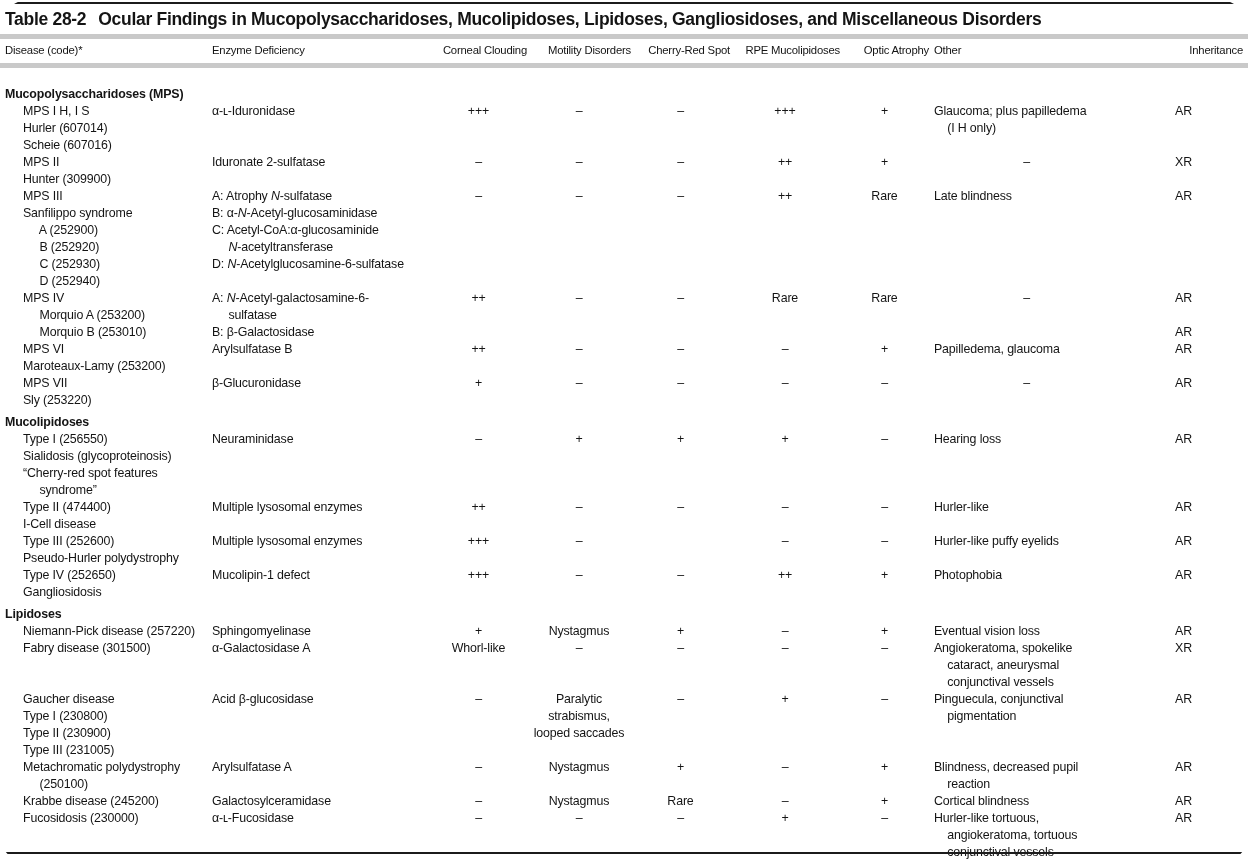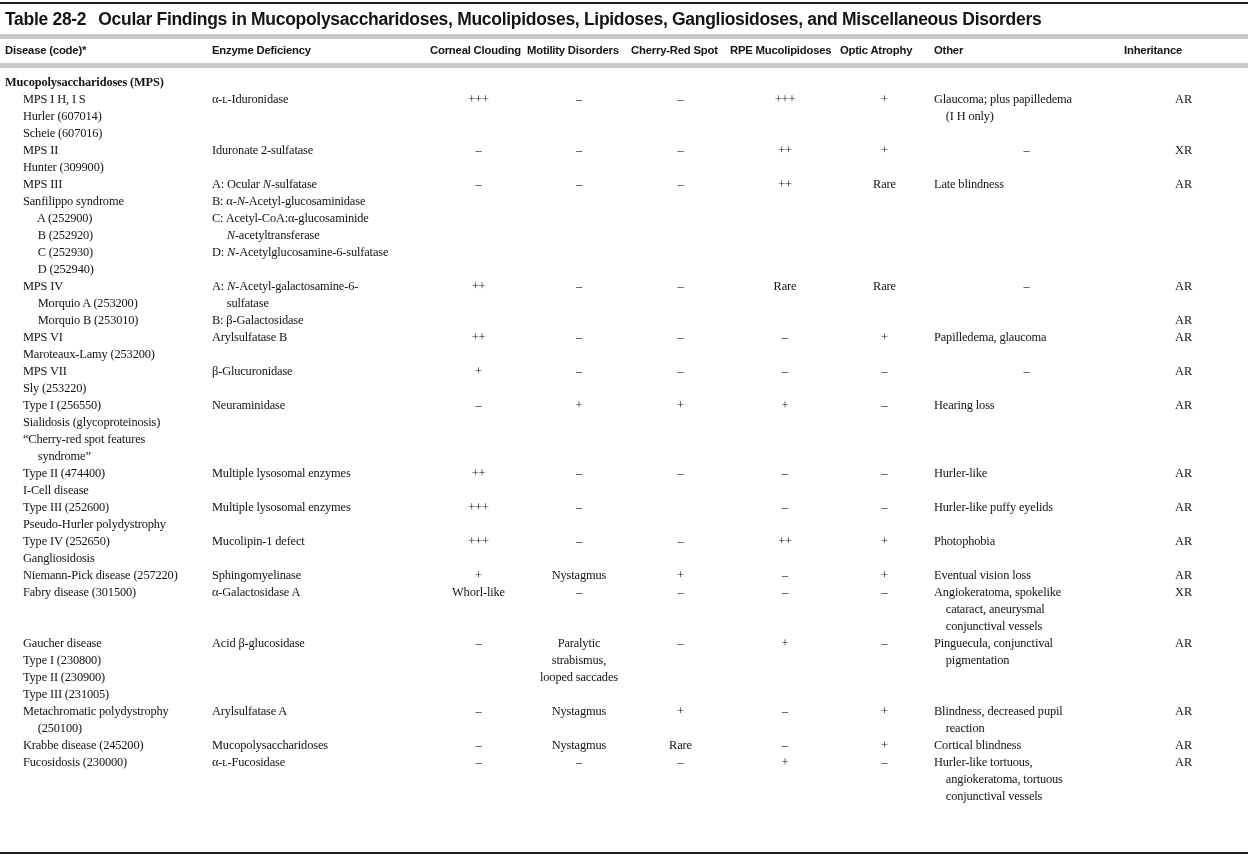--- a/index.html
+++ b/index.html
@@ -3,21 +3,21 @@
 <meta charset="utf-8">
 <style>
   * { margin:0; padding:0; box-sizing:border-box; }
   html,body { background:#ffffff; }
   body {
     width:1248px; height:863px; overflow:hidden;
     font-family:"Liberation Sans", sans-serif;
     color:#141414;
     -webkit-font-smoothing:antialiased;
   }
-  .page { position:relative; width:1248px; height:863px; overflow:hidden; }
+  .page { position:relative; width:1248px; height:863px; overflow:hidden;border-radius:28px; }
   .top-rule { height:2px; background:#1b1b1b; margin-top:2px; }
   .bottom-rule { position:absolute; left:0; top:852px; width:1248px; height:2px; background:#1b1b1b; }
   .title-row {
     padding-left:5px; height:30px; line-height:31px;
     font-size:17.5px; font-weight:bold; letter-spacing:-0.3px;
     white-space:nowrap;
   }
   .title-label { margin-right:12px; }
   .band { height:5px; background:#c9c9c9; }
   table { border-collapse:collapse; table-layout:fixed; width:1238px; margin:0 5px; }
@@ -31,25 +31,25 @@
   col.c-other    { width:195px; }
   col.c-inh      { width:119px; }
   th, td {
     vertical-align:top; text-align:left;
     font-size:12.4px; line-height:17px;
     white-space:pre; overflow:visible;
     letter-spacing:-0.15px;
   }
   thead th {
     font-size:11.3px; line-height:13px; letter-spacing:-0.2px;
-    font-weight:bold; padding:5px 0 6px 0;margin-top:32px;
-  }
-  thead th.c { text-align:left; }
+    font-weight:normal; padding:5px 0 6px 0;margin-top:32px;
+  }
+  thead th.c { text-align:right; }
   thead th.col-other, td.col-other { padding-left:5px; }
-  .body-tbl { margin-top:6px;font-family:Liberation Serif, serif; }
+  .body-tbl { margin-top:18px; }
   td.col-disease { padding-left:18px; }
   td.col-corneal, td.col-motility, td.col-cherry,
   td.col-rpe, td.col-optic, td.col-inh { text-align:center; }
   td.dash-center { text-align:center; padding-left:0; }
   tr.section-row td { font-weight:bold; padding-left:0; }
   tr.sec-gap td { padding-top:5px; }
 </style>
 </head>
 <body>
 
@@ -124,21 +124,21 @@
           <td class="col-corneal"><span>–</span></td>
           <td class="col-motility"><span>–</span></td>
           <td class="col-cherry"><span>–</span></td>
           <td class="col-rpe"><span>++</span></td>
           <td class="col-optic"><span>+</span></td>
           <td class="col-other dash-center"><span>–</span></td>
           <td class="col-inh"><span>XR</span></td>
         </tr>
         <tr>
           <td class="col-disease"><span>MPS III</span><br><span>Sanfilippo syndrome</span><br><span>     A (252900)</span><br><span>     B (252920)</span><br><span>     C (252930)</span><br><span>     D (252940)</span></td>
-          <td class="col-enzyme"><span>A: Ocular </span><i>N</i><span>-sulfatase</span><br><span>B: α-</span><i>N</i><span>-Acetyl-glucosaminidase</span><br><span>C: Acetyl-CoA:α-glucosaminide</span><br><span>     </span><i>N</i><span>-acetyltransferase</span><br><span>D: </span><i>N</i><span>-Acetylglucosamine-6-sulfatase</span></td>
+          <td class="col-enzyme"><span>A: Atrophy </span><i>N</i><span>-sulfatase</span><br><span>B: α-</span><i>N</i><span>-Acetyl-glucosaminidase</span><br><span>C: Acetyl-CoA:α-glucosaminide</span><br><span>     </span><i>N</i><span>-acetyltransferase</span><br><span>D: </span><i>N</i><span>-Acetylglucosamine-6-sulfatase</span></td>
           <td class="col-corneal"><span>–</span></td>
           <td class="col-motility"><span>–</span></td>
           <td class="col-cherry"><span>–</span></td>
           <td class="col-rpe"><span>++</span></td>
           <td class="col-optic"><span>Rare</span></td>
           <td class="col-other"><span>Late blindness</span></td>
           <td class="col-inh"><span>AR</span></td>
         </tr>
         <tr>
           <td class="col-disease"><span>MPS IV</span><br><span>     Morquio A (253200)</span><br><span>     Morquio B (253010)</span></td>
@@ -166,20 +166,23 @@
           <td class="col-disease"><span>MPS VII</span><br><span>Sly (253220)</span></td>
           <td class="col-enzyme"><span>β-Glucuronidase</span></td>
           <td class="col-corneal"><span>+</span></td>
           <td class="col-motility"><span>–</span></td>
           <td class="col-cherry"><span>–</span></td>
           <td class="col-rpe"><span>–</span></td>
           <td class="col-optic"><span>–</span></td>
           <td class="col-other dash-center"><span>–</span></td>
           <td class="col-inh"><span>AR</span></td>
         </tr>
+        <tr class="section-row sec-gap">
+          <td colspan="9">Mucolipidoses</td>
+        </tr>
         <tr>
           <td class="col-disease"><span>Type I (256550)</span><br><span>Sialidosis (glycoproteinosis)</span><br><span>“Cherry-red spot features</span><br><span>     syndrome”</span></td>
           <td class="col-enzyme"><span>Neuraminidase</span></td>
           <td class="col-corneal"><span>–</span></td>
           <td class="col-motility"><span>+</span></td>
           <td class="col-cherry"><span>+</span></td>
           <td class="col-rpe"><span>+</span></td>
           <td class="col-optic"><span>–</span></td>
           <td class="col-other"><span>Hearing loss</span></td>
           <td class="col-inh"><span>AR</span></td>
@@ -209,20 +212,23 @@
         <tr>
           <td class="col-disease"><span>Type IV (252650)</span><br><span>Gangliosidosis</span></td>
           <td class="col-enzyme"><span>Mucolipin-1 defect</span></td>
           <td class="col-corneal"><span>+++</span></td>
           <td class="col-motility"><span>–</span></td>
           <td class="col-cherry"><span>–</span></td>
           <td class="col-rpe"><span>++</span></td>
           <td class="col-optic"><span>+</span></td>
           <td class="col-other"><span>Photophobia</span></td>
           <td class="col-inh"><span>AR</span></td>
+        </tr>
+        <tr class="section-row sec-gap">
+          <td colspan="9">Lipidoses</td>
         </tr>
         <tr>
           <td class="col-disease"><span>Niemann-Pick disease (257220)</span></td>
           <td class="col-enzyme"><span>Sphingomyelinase</span></td>
           <td class="col-corneal"><span>+</span></td>
           <td class="col-motility"><span>Nystagmus</span></td>
           <td class="col-cherry"><span>+</span></td>
           <td class="col-rpe"><span>–</span></td>
           <td class="col-optic"><span>+</span></td>
           <td class="col-other"><span>Eventual vision loss</span></td>
@@ -256,21 +262,21 @@
           <td class="col-corneal"><span>–</span></td>
           <td class="col-motility"><span>Nystagmus</span></td>
           <td class="col-cherry"><span>+</span></td>
           <td class="col-rpe"><span>–</span></td>
           <td class="col-optic"><span>+</span></td>
           <td class="col-other"><span>Blindness, decreased pupil</span><br><span>    reaction</span></td>
           <td class="col-inh"><span>AR</span></td>
         </tr>
         <tr>
           <td class="col-disease"><span>Krabbe disease (245200)</span></td>
-          <td class="col-enzyme"><span>Mucopolysaccharidoses</span></td>
+          <td class="col-enzyme"><span>Galactosylceramidase</span></td>
           <td class="col-corneal"><span>–</span></td>
           <td class="col-motility"><span>Nystagmus</span></td>
           <td class="col-cherry"><span>Rare</span></td>
           <td class="col-rpe"><span>–</span></td>
           <td class="col-optic"><span>+</span></td>
           <td class="col-other"><span>Cortical blindness</span></td>
           <td class="col-inh"><span>AR</span></td>
         </tr>
         <tr>
           <td class="col-disease"><span>Fucosidosis (230000)</span></td>

